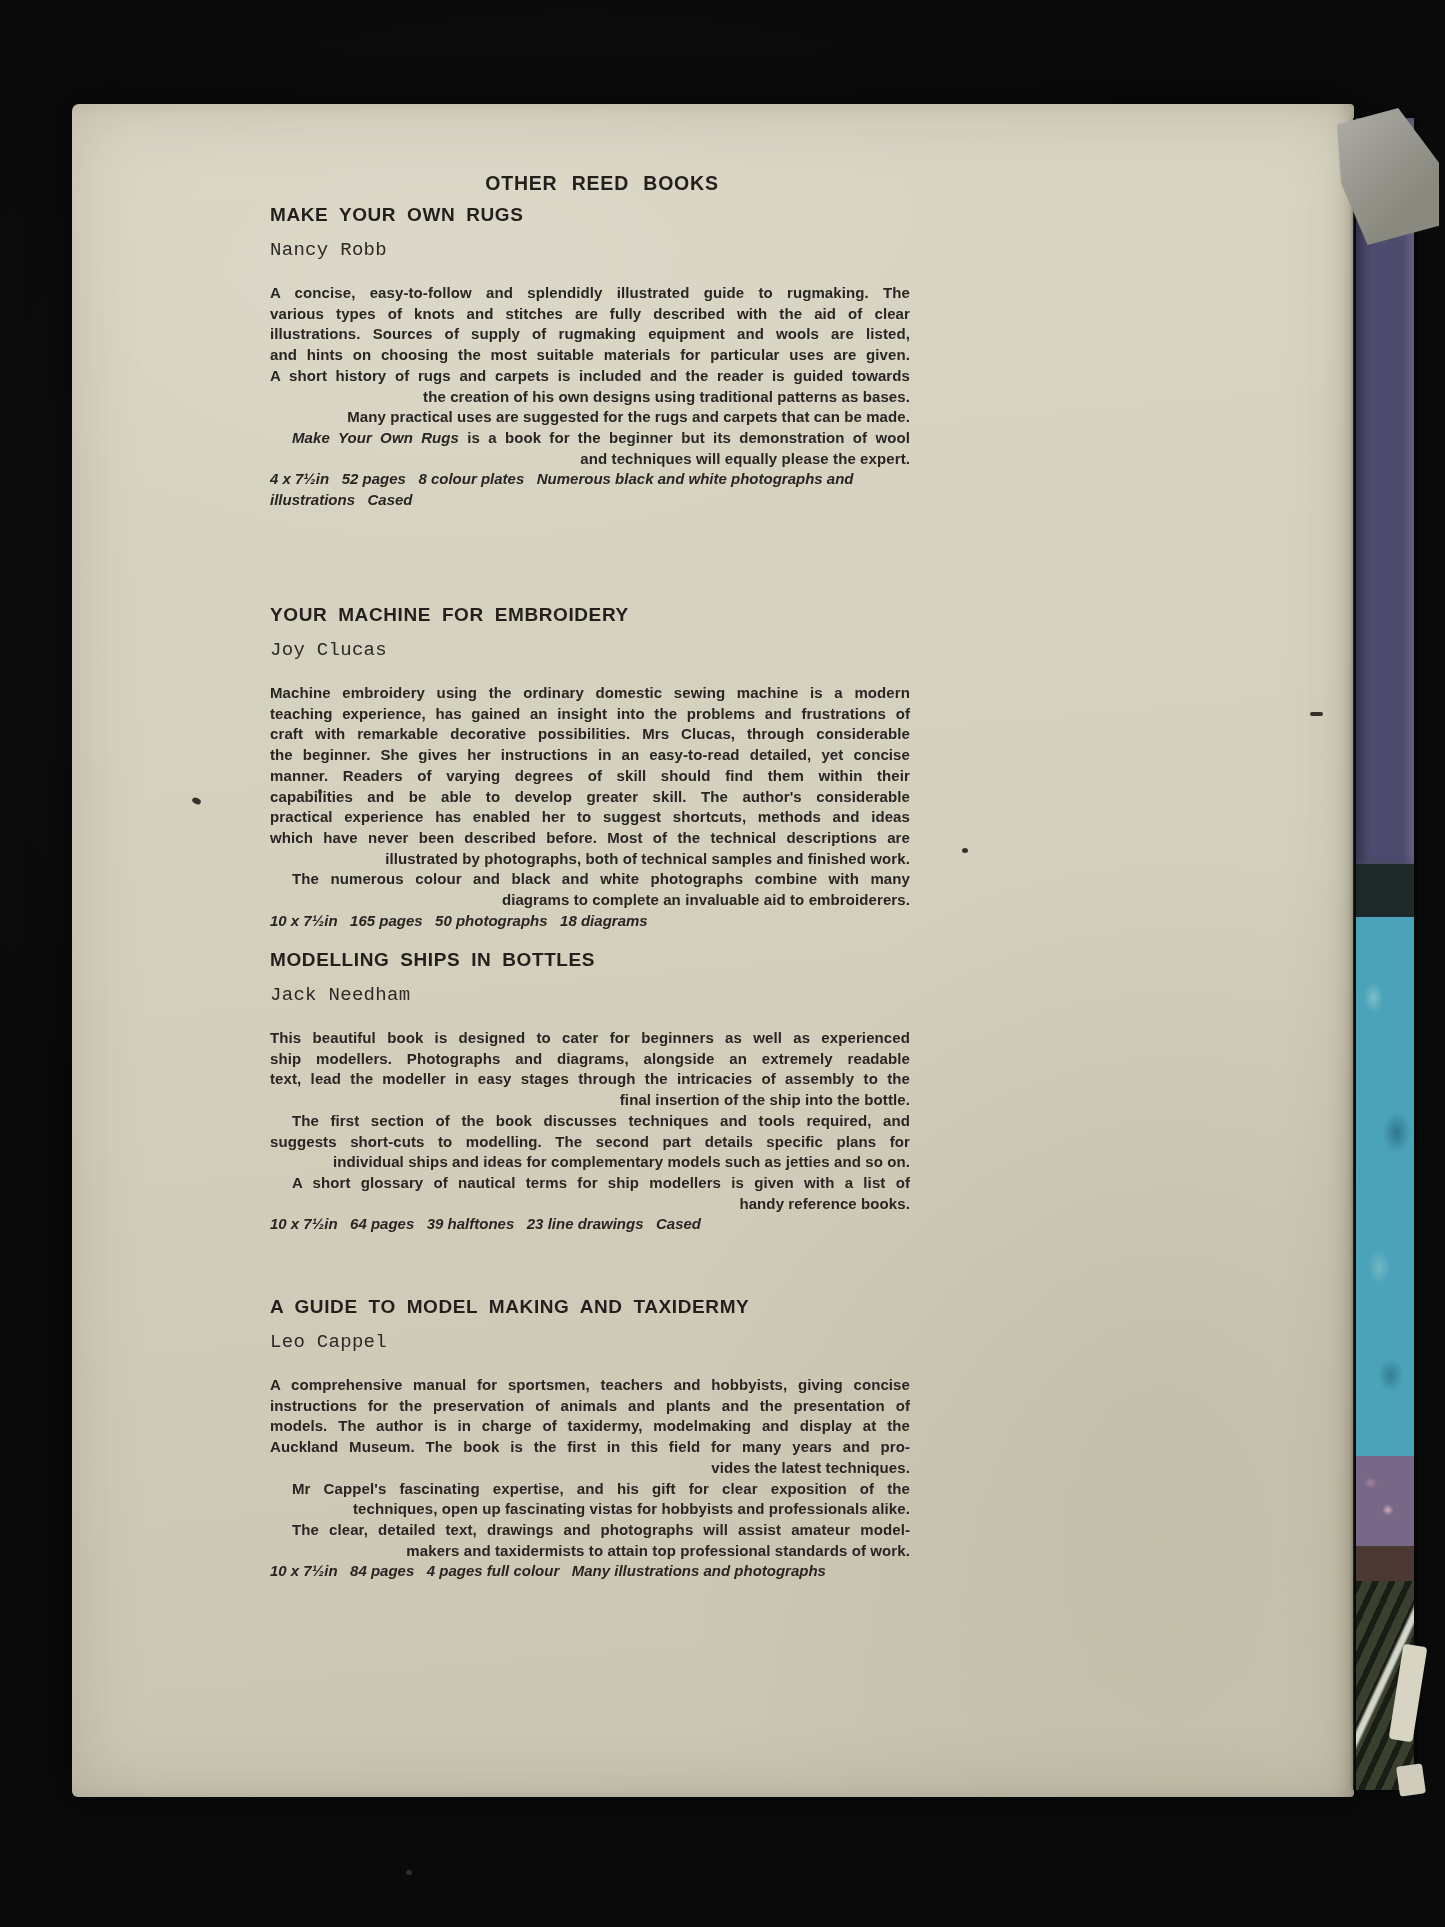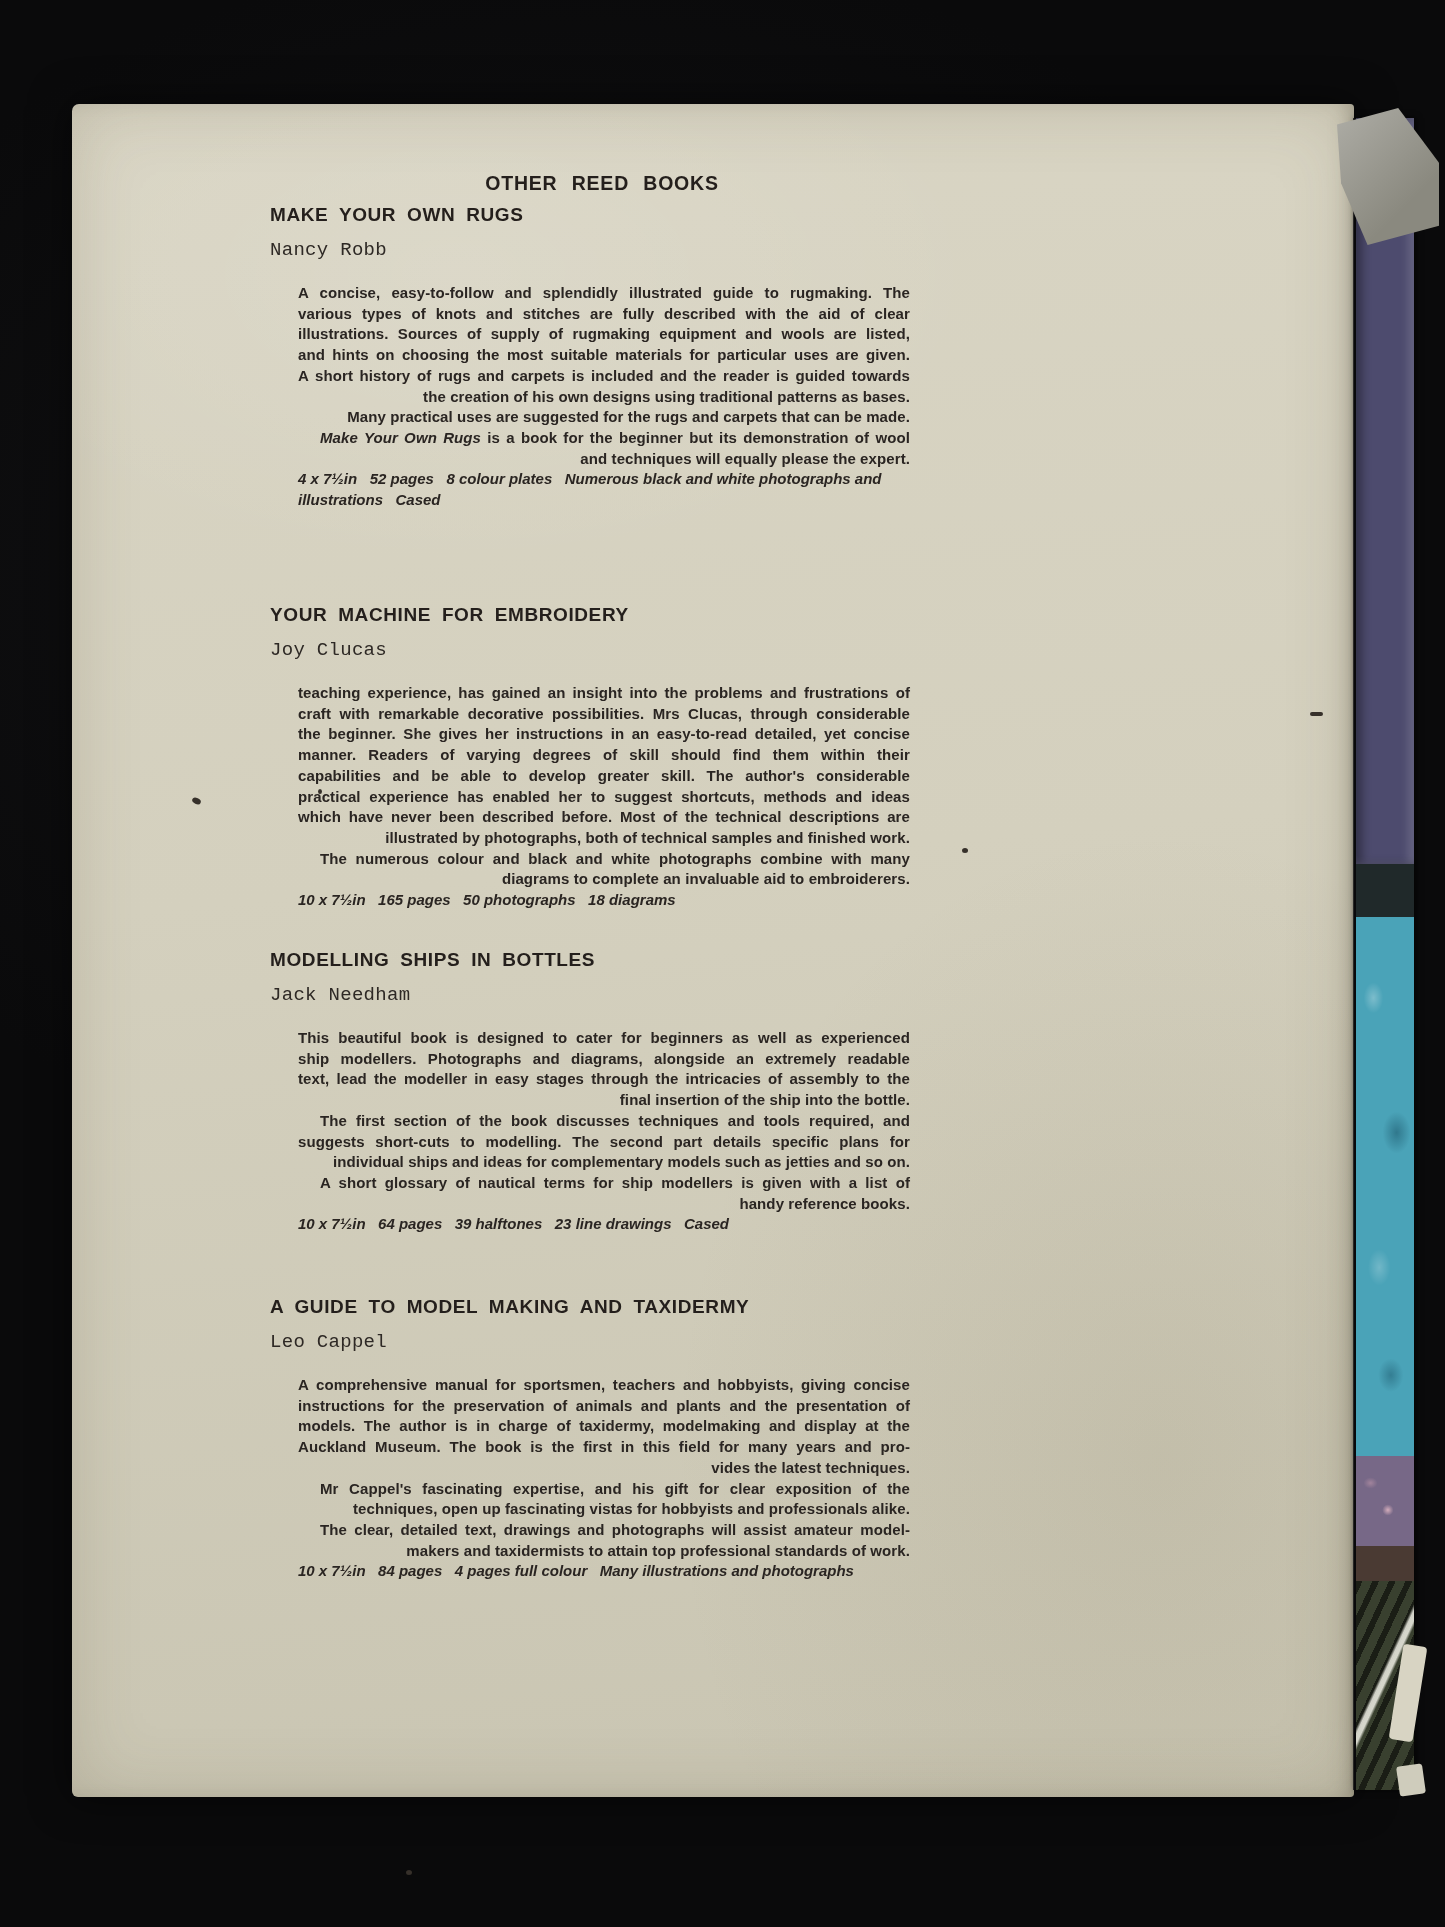--- a/index.html
+++ b/index.html
@@ -20,21 +20,21 @@
   .content{position:absolute;left:198px;top:0;width:640px;height:100%;color:#2a2522;}
   .page-title{position:absolute;top:56px;left:0;width:100%;margin:12px;text-align:center;
        font-size:19.5px;font-weight:700;letter-spacing:.8px;word-spacing:8px;color:#241f1c;}
   .section{position:absolute;left:0;width:640px;}
   .section:nth-of-type(1){top:100px;}
   .section:nth-of-type(2){top:500px;}
   .section:nth-of-type(3){top:845px;}
   .section:nth-of-type(4){top:1192px;}
   .bk-title{margin:0;font-size:19px;font-weight:700;letter-spacing:.6px;word-spacing:5px;color:#241f1c;}
   .bk-author{margin:13px 0 0 0;font-size:19px;font-weight:400;letter-spacing:.3px;color:#2e2925;font-family:Liberation Mono, monospace;}
-  .bk-body{margin-top:22px;margin-left:28px;}
+  .bk-body{margin-top:22px;}
   .line{font-size:15px;font-weight:700;line-height:20.7px;letter-spacing:.1px;
         text-align:right;color:#2a2522;}
   .line.j{text-align:justify;text-align-last:justify;}
   .line.in{padding-left:22px;}
   .spec{font-size:15px;font-weight:700;font-style:italic;line-height:20.7px;
         white-space:pre;color:#2a2522;}
   
   .edge-strip{position:absolute;left:1353px;top:118px;width:58px;height:1672px;
         display:flex;flex-direction:column;border-left:3px solid rgba(10,10,12,.8);
         box-shadow:2px 0 6px rgba(0,0,0,.7);}
@@ -88,20 +88,21 @@
             <div class="line j in"><i>Make Your Own Rugs</i> is a book for the beginner but its demonstration of wool</div>
             <div class="line">and techniques will equally please the expert.</div>
             <div class="spec">4 x 7½in   52 pages   8 colour plates   Numerous black and white photographs and</div>
             <div class="spec">illustrations   Cased</div>
           </div>
         </div>
         <div class="section">
           <h2 class="bk-title">YOUR MACHINE FOR EMBROIDERY</h2>
           <div class="bk-author">Joy Clucas</div>
           <div class="bk-body">
+            <div class="line j">Machine embroidery using the ordinary domestic sewing machine is a modern</div>
             <div class="line j">teaching experience, has gained an insight into the problems and frustrations of</div>
             <div class="line j">craft with remarkable decorative possibilities. Mrs Clucas, through considerable</div>
             <div class="line j">the beginner. She gives her instructions in an easy-to-read detailed, yet concise</div>
             <div class="line j">manner. Readers of varying degrees of skill should find them within their</div>
             <div class="line j">capabilities and be able to develop greater skill. The author's considerable</div>
             <div class="line j">practical experience has enabled her to suggest shortcuts, methods and ideas</div>
             <div class="line j">which have never been described before. Most of the technical descriptions are</div>
             <div class="line">illustrated by photographs, both of technical samples and finished work.</div>
             <div class="line j in">The numerous colour and black and white photographs combine with many</div>
             <div class="line">diagrams to complete an invaluable aid to embroiderers.</div>

